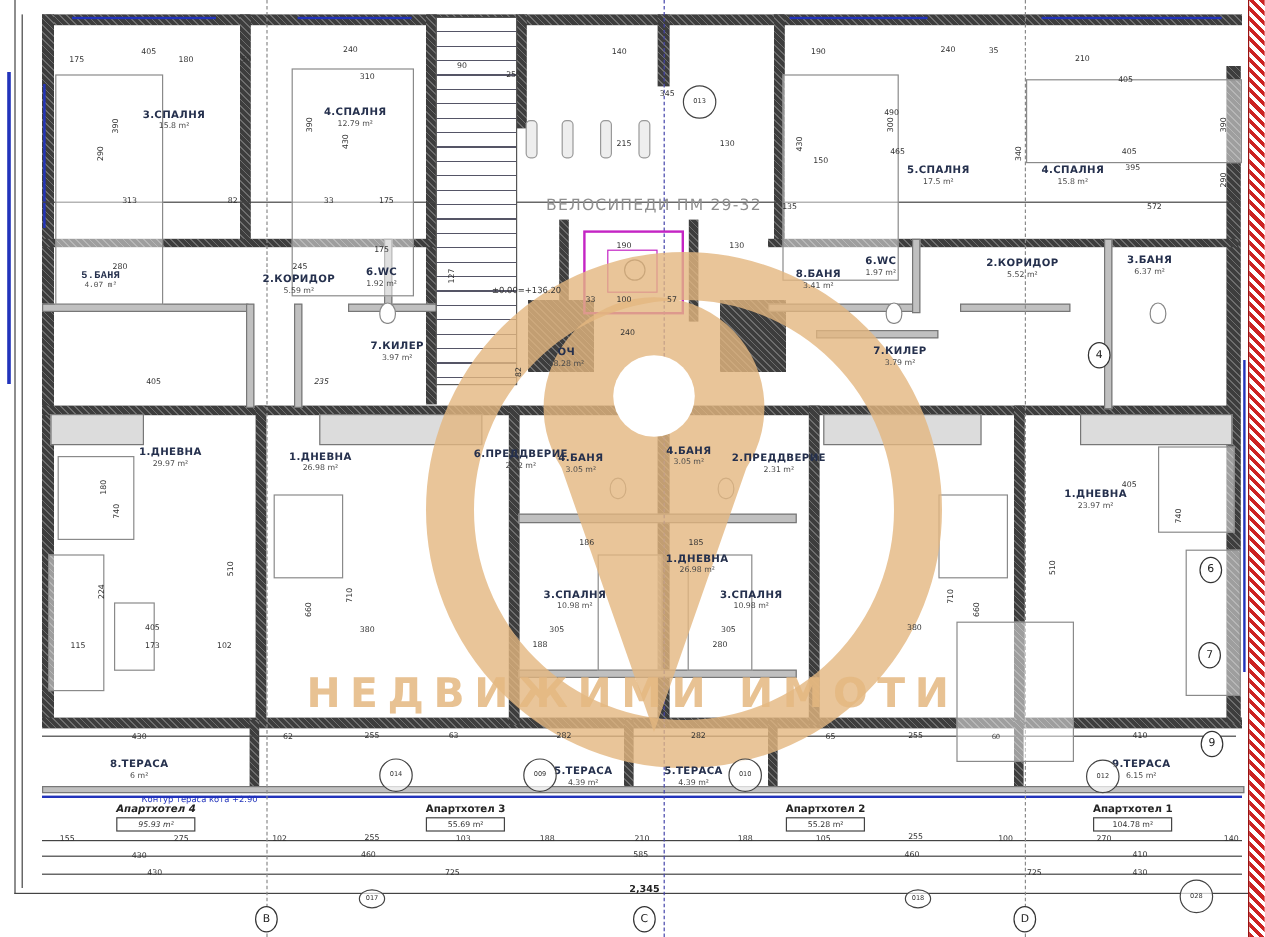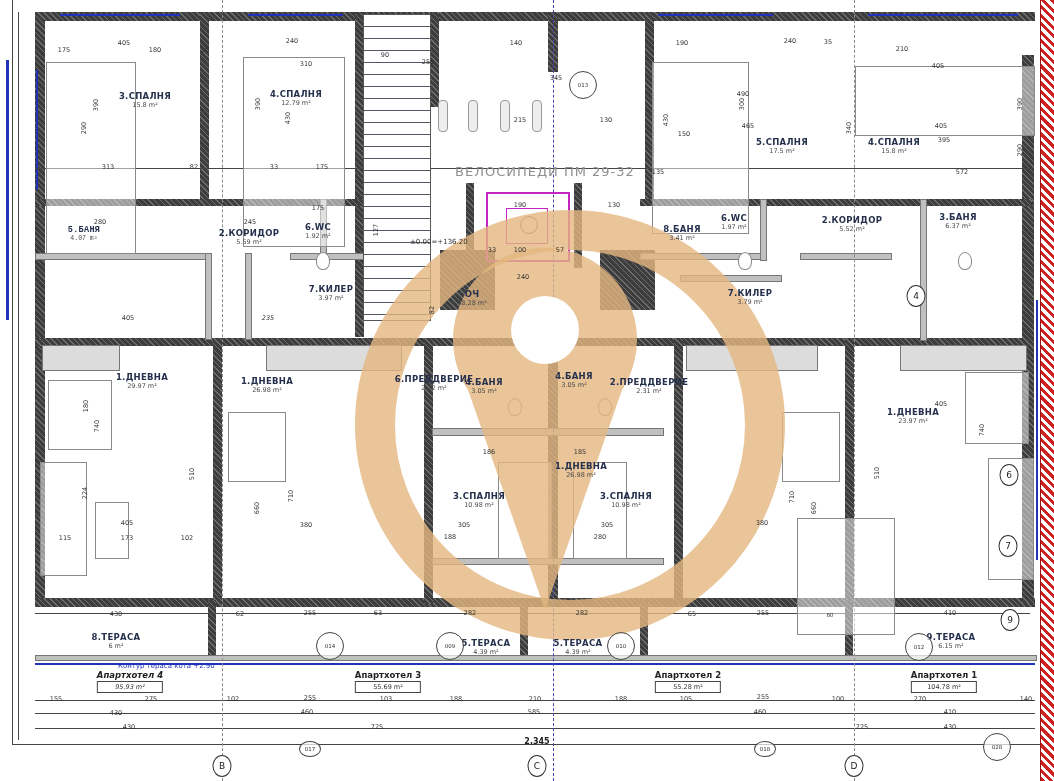--- a/index.html
+++ b/index.html
@@ -49,20 +49,21 @@
 
 <div id="plan">
 
   <div id="wm">
     <svg width="1054" height="781">
       <circle cx="570" cy="425" r="195" fill="none" stroke="rgba(228,183,128,0.8)" stroke-width="40"></circle>
       <path d="M 545 610 L 468 390 A 92 92 0 1 1 622 390 Z" fill="rgba(228,183,128,0.8)"></path>
       <circle cx="545" cy="330" r="34" fill="#ffffff"></circle>
     </svg>
   </div>
+  <div id="wm-text">НЕДВИЖИМИ ИМОТИ</div>
 
   <div class="misc" id="bike-label">ВЕЛОСИПЕДИ ПМ 29-32</div>
   <div class="misc" id="elev-label">±0.00=+136.20</div>
   <div class="misc" id="terr-label">Контур тераса кота +2.90</div>
   <div class="misc" id="total-dim">2,345</div>
 
   <div id="structure">
       <div class="wall" style="left: 35px; top: 12px; width: 1000px; height: 9px;"></div>
       <div class="wall" style="left: 35px; top: 12px; width: 10px; height: 592px;"></div>
       <div class="wall" style="left: 35px; top: 598px; width: 1000px; height: 9px;"></div>

